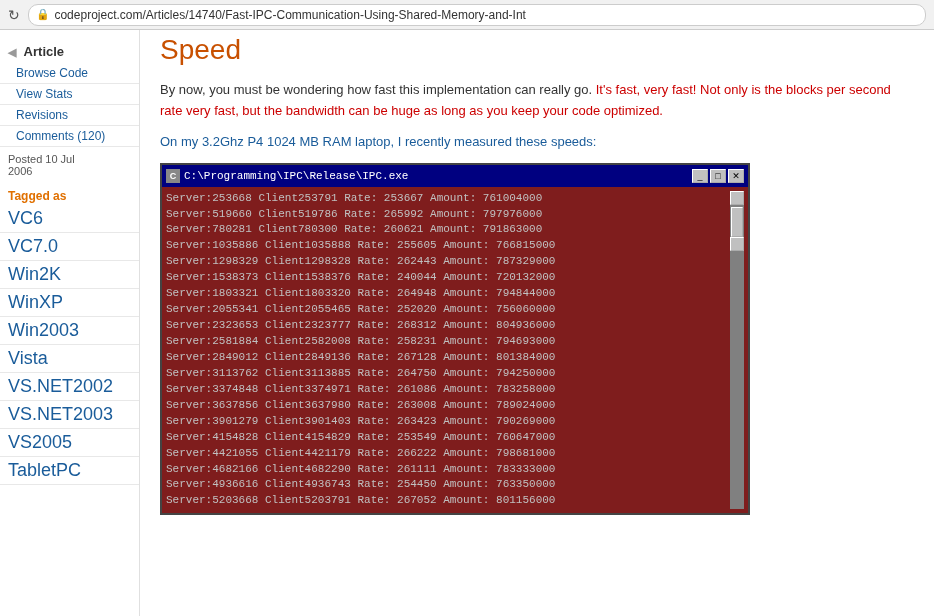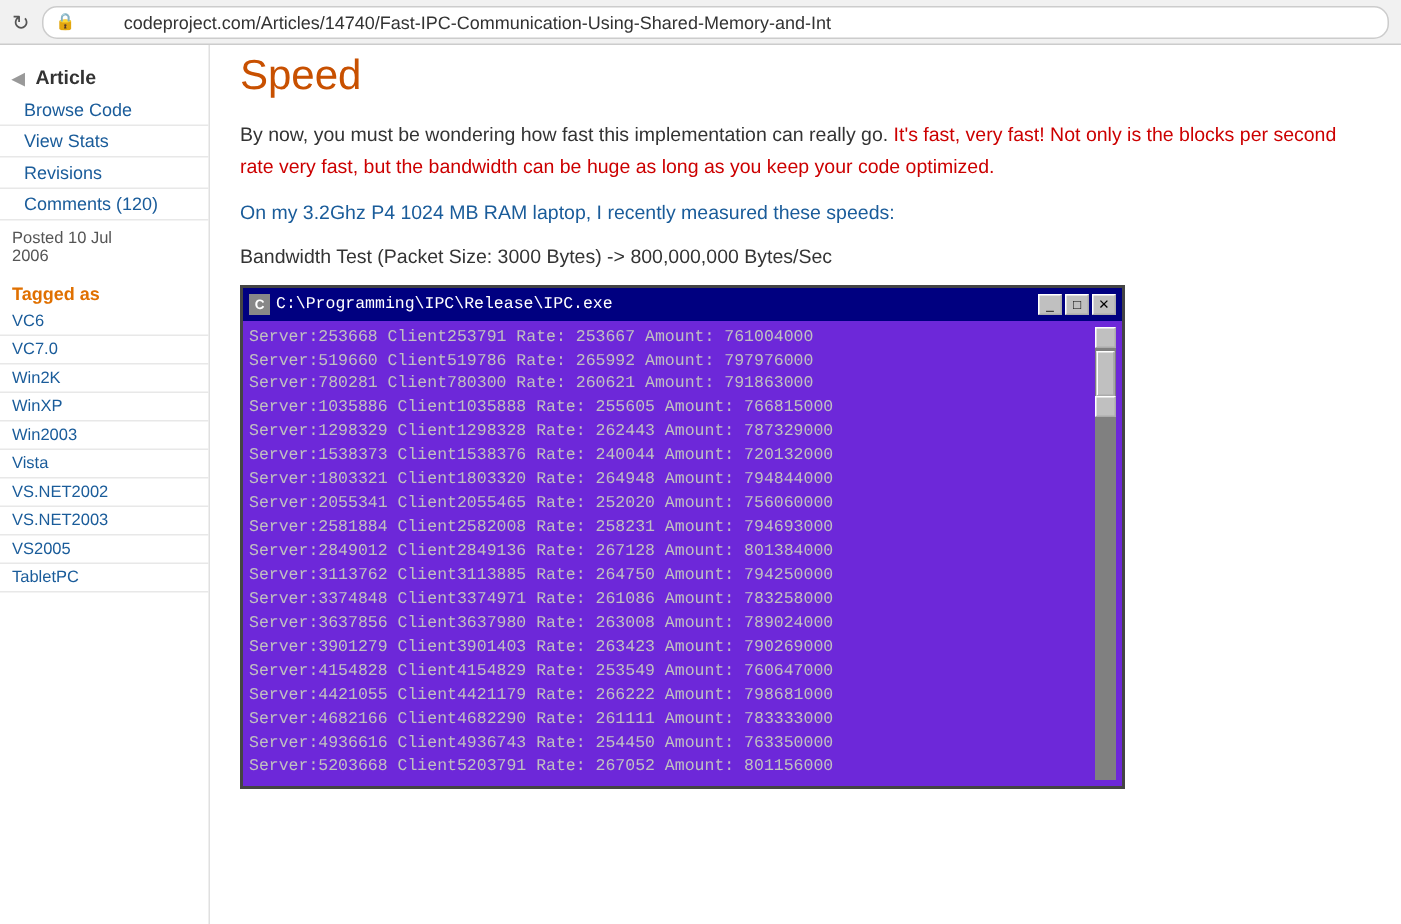--- a/index.html
+++ b/index.html
@@ -24,21 +24,21 @@
       align-items: center;
       background: #fff;
       border: 1px solid #ccc;
       border-radius: 10px;
       padding: 2px 8px;
       flex: 1;
       height: 22px;
       gap: 4px;
     }
     .lock-icon { font-size: 11px; color: #555; }
-    .address-text { font-size: 12px; color: #333; margin-left: 28px; }
+    .address-text { font-size: 12px; color: #333; }
 
     .page-layout {
       display: flex;
       width: 934px;
       min-height: 586px;
       border-radius: 32px;
     }
 
     
     .sidebar {
@@ -77,21 +77,21 @@
       padding: 6px 8px 2px 8px;
       font-size: 12px;
       color: #e07000;
       font-weight: bold;
     }
     .sidebar-tag {
       display: block;
       padding: 3px 8px 3px 8px;
       color: #1a5c9a;
       text-decoration: none;
-      font-size: 11px;
+      font-size: 18px;
       border-bottom: 1px solid #e8e8e8;
       cursor: pointer;
     }
 
     
     .main-content {
       flex: 1;
       padding: 4px 20px;
       overflow: auto;
     }
@@ -161,21 +161,21 @@
       border: 1px outset #fff;
       font-size: 9px;
       display: flex;
       align-items: center;
       justify-content: center;
       color: #000;
       cursor: pointer;
       font-family: Arial, sans-serif;
     }
     .cmd-body {
-      background: #6d28d9;
+      background: #7f1d1d;
       color: #c0c0c0;
       font-family: 'Courier New', monospace;
       font-size: 11px;
       padding: 4px 4px;
       line-height: 1.45;
       min-height: 280px;
       position: relative;
       display: flex;
       gap: 36px;
     }
@@ -254,21 +254,20 @@
 
     <p class="intro-text">
       By now, you must be wondering how fast this implementation can really go.
       <span style="color:#c00;">It's fast, very fast! Not only is the blocks per second rate very fast, but the bandwidth can be huge as long as you keep your code optimized.</span>
     </p>
 
     <p class="speed-line">
       <span style="color:#1a5c9a;">On my 3.2Ghz P4 1024 MB RAM laptop, I recently measured these speeds:</span>
     </p>
 
-    <p class="bandwidth-line">Bandwidth Test (Packet Size: 3000 Bytes) -&gt; 800,000,000 Bytes/Sec</p>
 
     <div class="cmd-window">
       <div class="cmd-titlebar">
         <div class="cmd-titlebar-icon">C</div>
         <span class="cmd-titlebar-text">C:\Programming\IPC\Release\IPC.exe</span>
         <div class="cmd-titlebar-buttons">
           <div class="cmd-btn">_</div>
           <div class="cmd-btn">□</div>
           <div class="cmd-btn">✕</div>
         </div>
@@ -276,20 +275,21 @@
       <div class="cmd-body">
         <div class="cmd-text-area" id="cmd-lines-container">
         <div class="cmd-line">Server:253668    Client253791    Rate: 253667    Amount:  761004000</div>
             <div class="cmd-line">Server:519660    Client519786    Rate: 265992    Amount:  797976000</div>
             <div class="cmd-line">Server:780281    Client780300    Rate: 260621    Amount:  791863000</div>
             <div class="cmd-line">Server:1035886   Client1035888   Rate: 255605    Amount:  766815000</div>
             <div class="cmd-line">Server:1298329   Client1298328   Rate: 262443    Amount:  787329000</div>
             <div class="cmd-line">Server:1538373   Client1538376   Rate: 240044    Amount:  720132000</div>
             <div class="cmd-line">Server:1803321   Client1803320   Rate: 264948    Amount:  794844000</div>
             <div class="cmd-line">Server:2055341   Client2055465   Rate: 252020    Amount:  756060000</div>
+            <div class="cmd-line">Server:2323653   Client2323777   Rate: 268312    Amount:  804936000</div>
             <div class="cmd-line">Server:2581884   Client2582008   Rate: 258231    Amount:  794693000</div>
             <div class="cmd-line">Server:2849012   Client2849136   Rate: 267128    Amount:  801384000</div>
             <div class="cmd-line">Server:3113762   Client3113885   Rate: 264750    Amount:  794250000</div>
             <div class="cmd-line">Server:3374848   Client3374971   Rate: 261086    Amount:  783258000</div>
             <div class="cmd-line">Server:3637856   Client3637980   Rate: 263008    Amount:  789024000</div>
             <div class="cmd-line">Server:3901279   Client3901403   Rate: 263423    Amount:  790269000</div>
             <div class="cmd-line">Server:4154828   Client4154829   Rate: 253549    Amount:  760647000</div>
             <div class="cmd-line">Server:4421055   Client4421179   Rate: 266222    Amount:  798681000</div>
             <div class="cmd-line">Server:4682166   Client4682290   Rate: 261111    Amount:  783333000</div>
             <div class="cmd-line">Server:4936616   Client4936743   Rate: 254450    Amount:  763350000</div>

